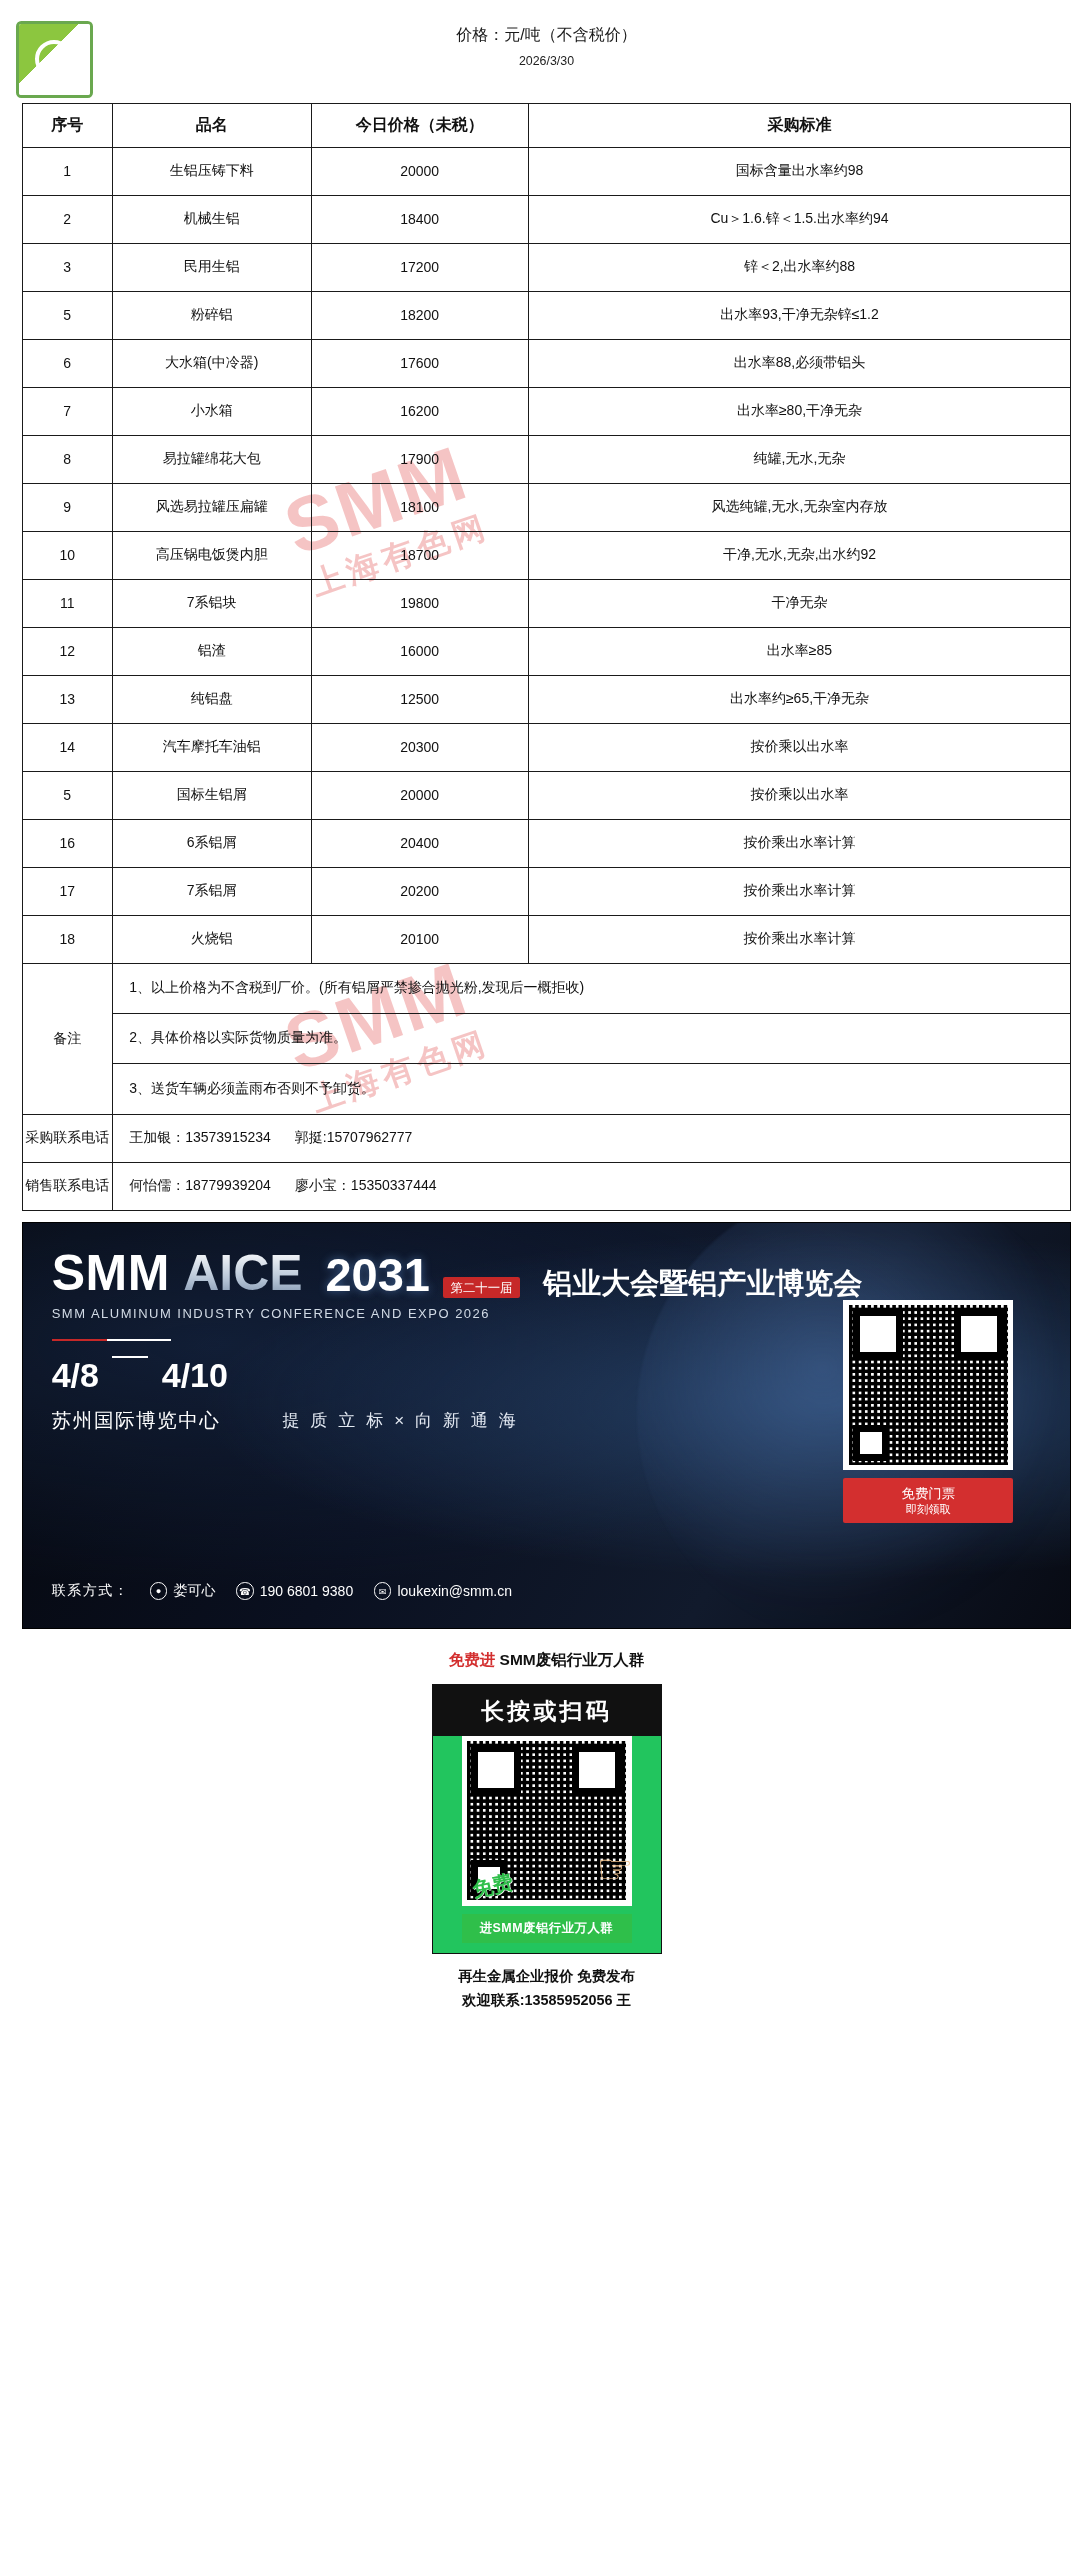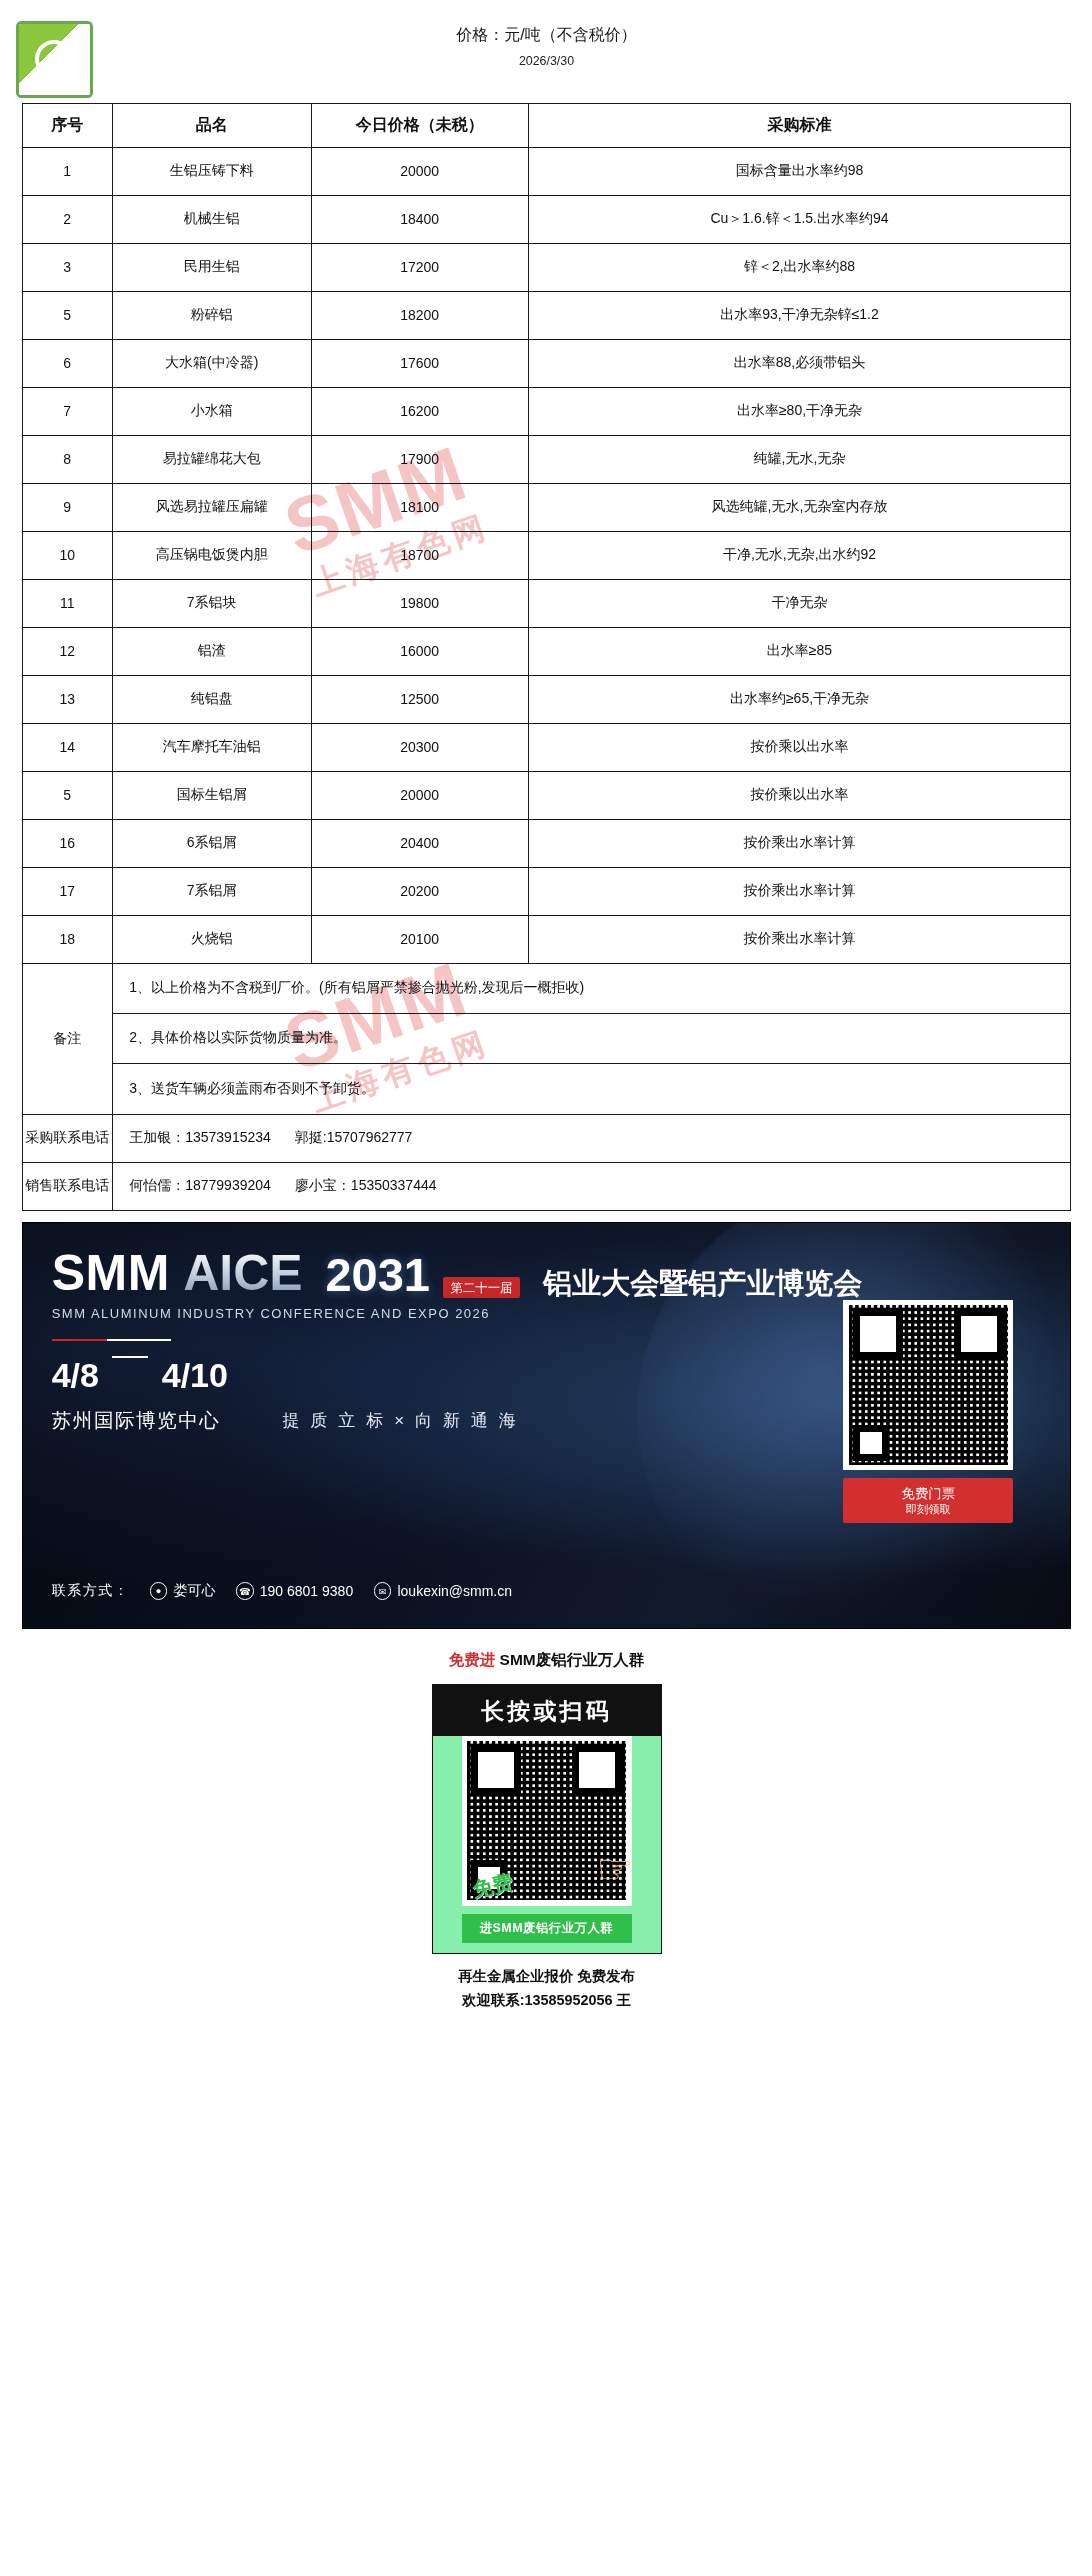--- a/index.html
+++ b/index.html
@@ -271,21 +271,21 @@
   
   .bottom {
     padding: 20.6px 0 15.5px 0;
     text-align: center;
   }
   .bottom-title { font-size: 15.5px; font-weight: bold; color: #111; }
   .bottom-title .red { color: #d32f2f; }
   .group-card {
     margin: 13.4px auto 0 auto;
     width: 230px;
-    background: #86efac;
+    background: #22c55e;
     border: 1.5px solid #111;
     padding: 0 0 9.3px 0;
     position: relative;
   }
   .gc-head {
     background: #111; color: #fff; font-size: 23px; font-weight: bold;
     letter-spacing: 3.1px; padding: 11.3px 0 8.3px 0;
   }
   .gc-qr {
     width: 170px; height: 170px; margin: 0 auto; background: #fff; padding: 5.2px;

